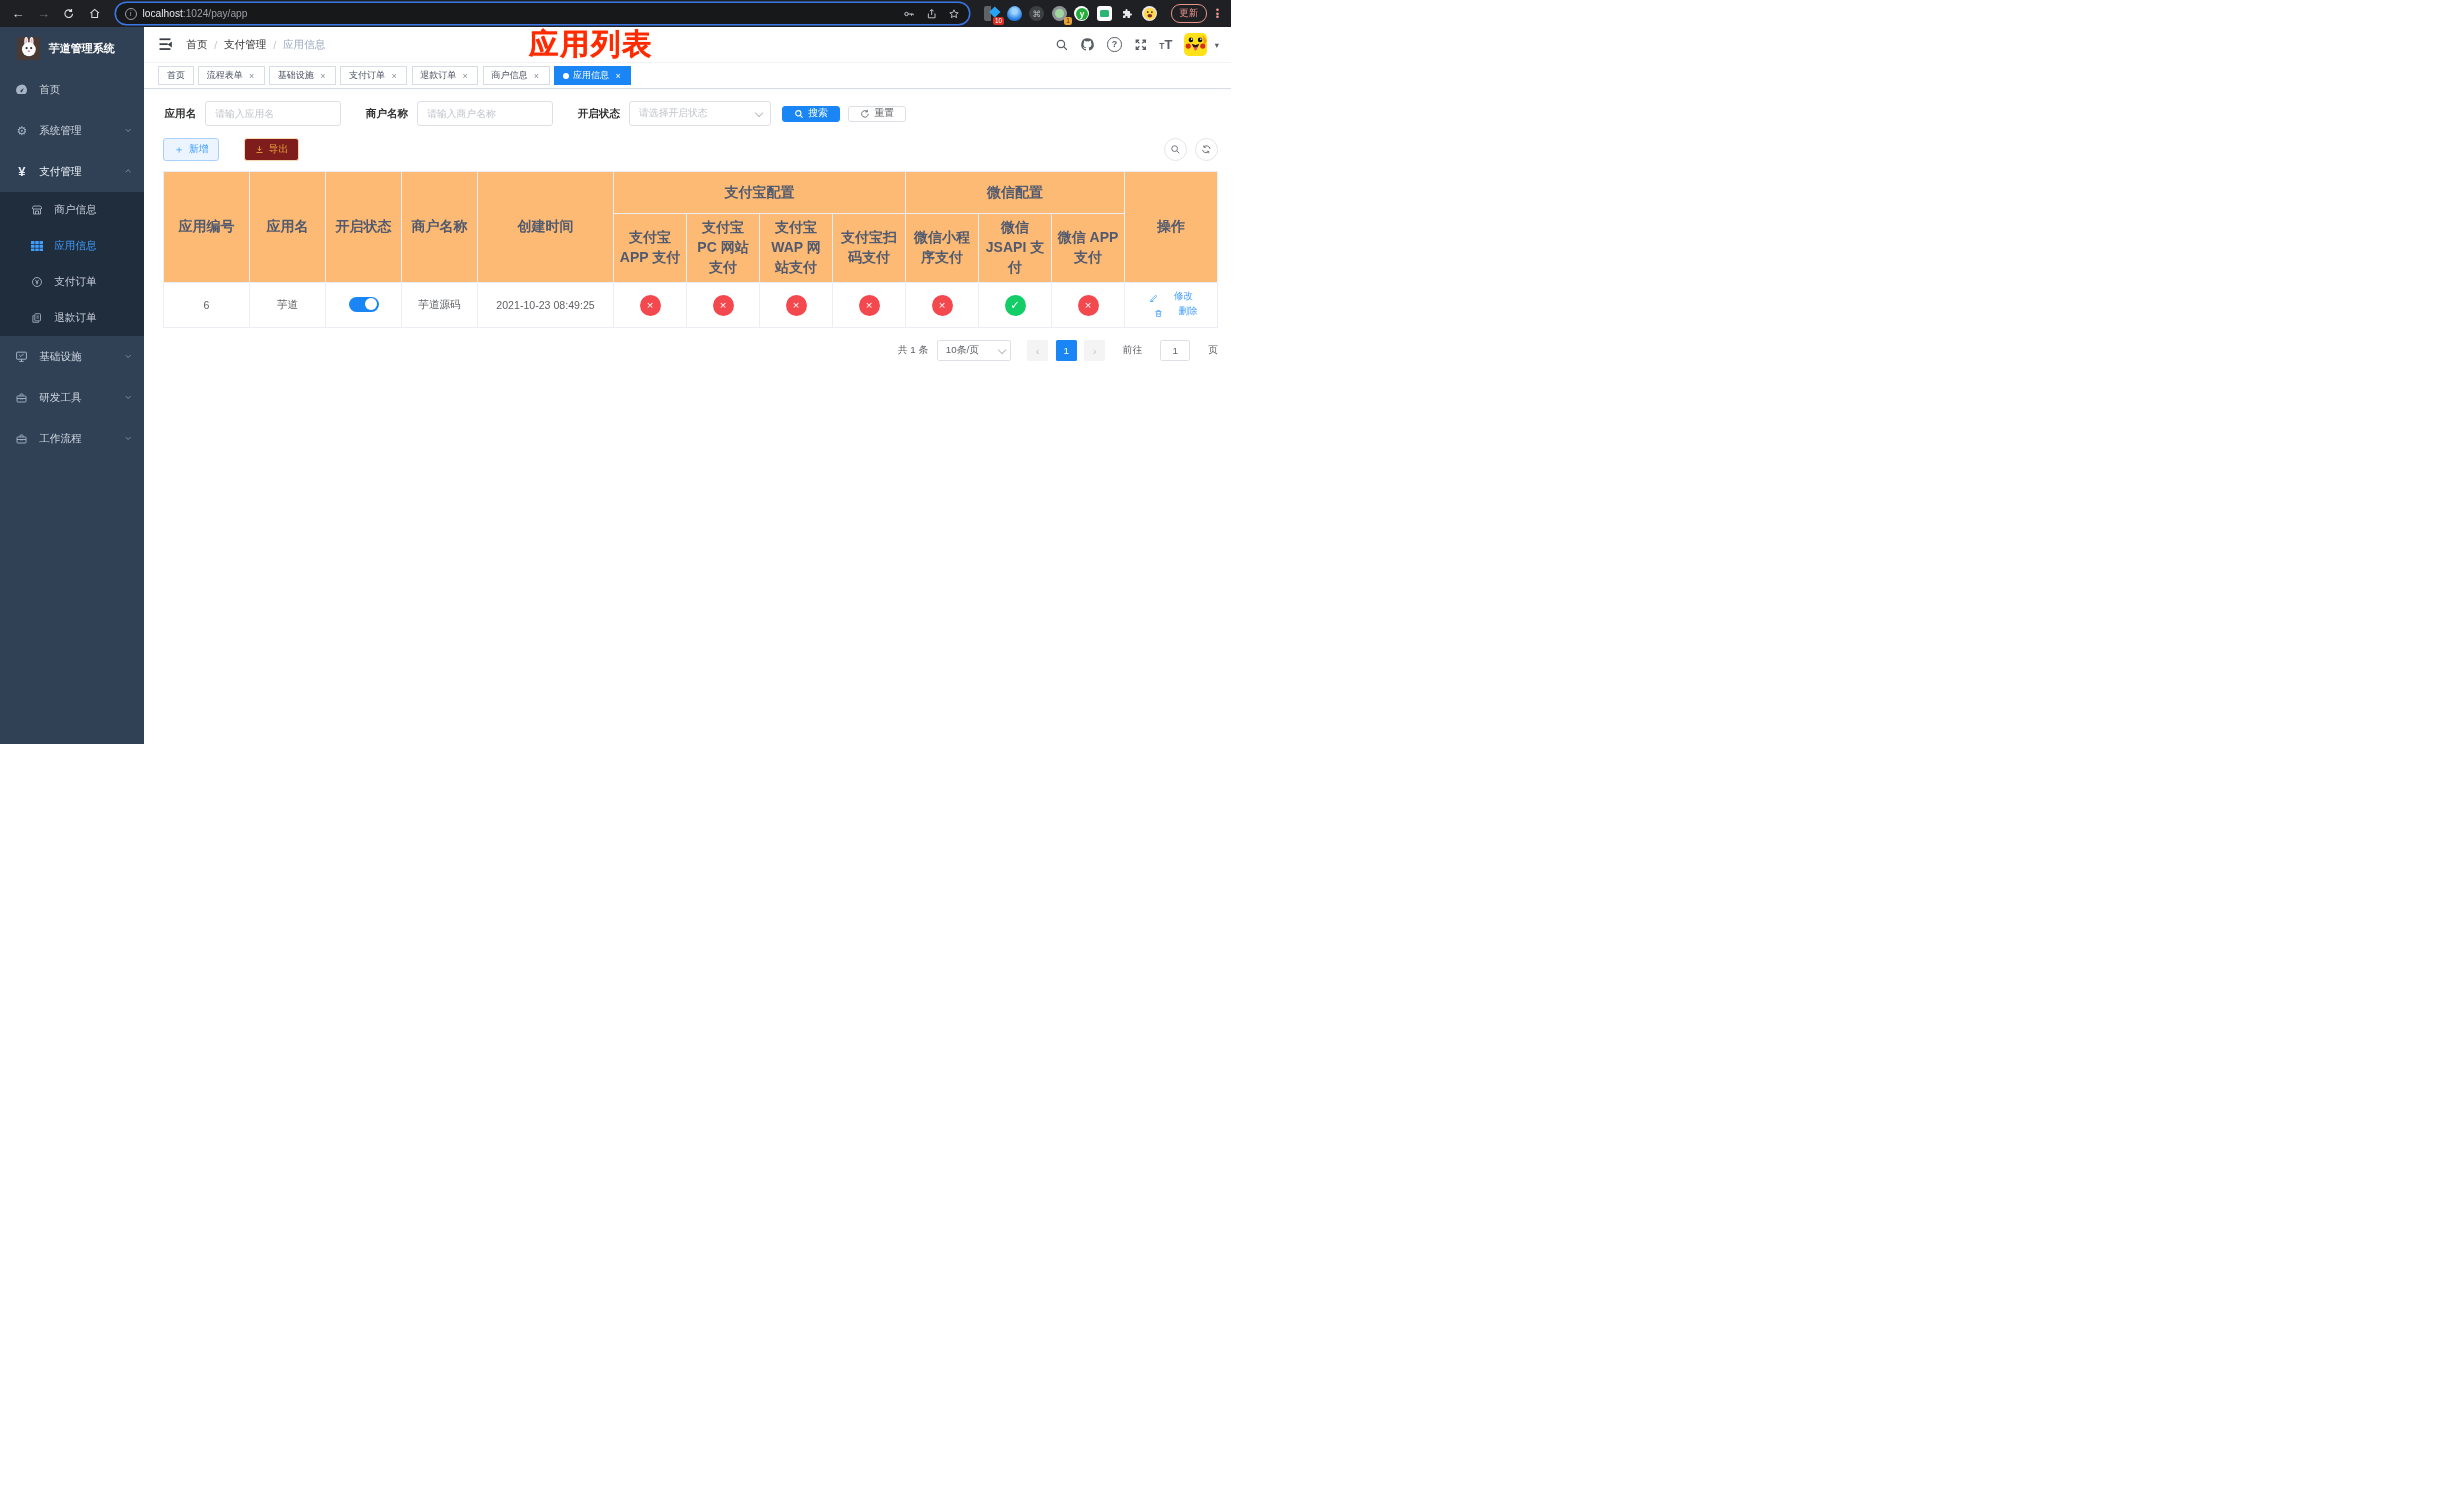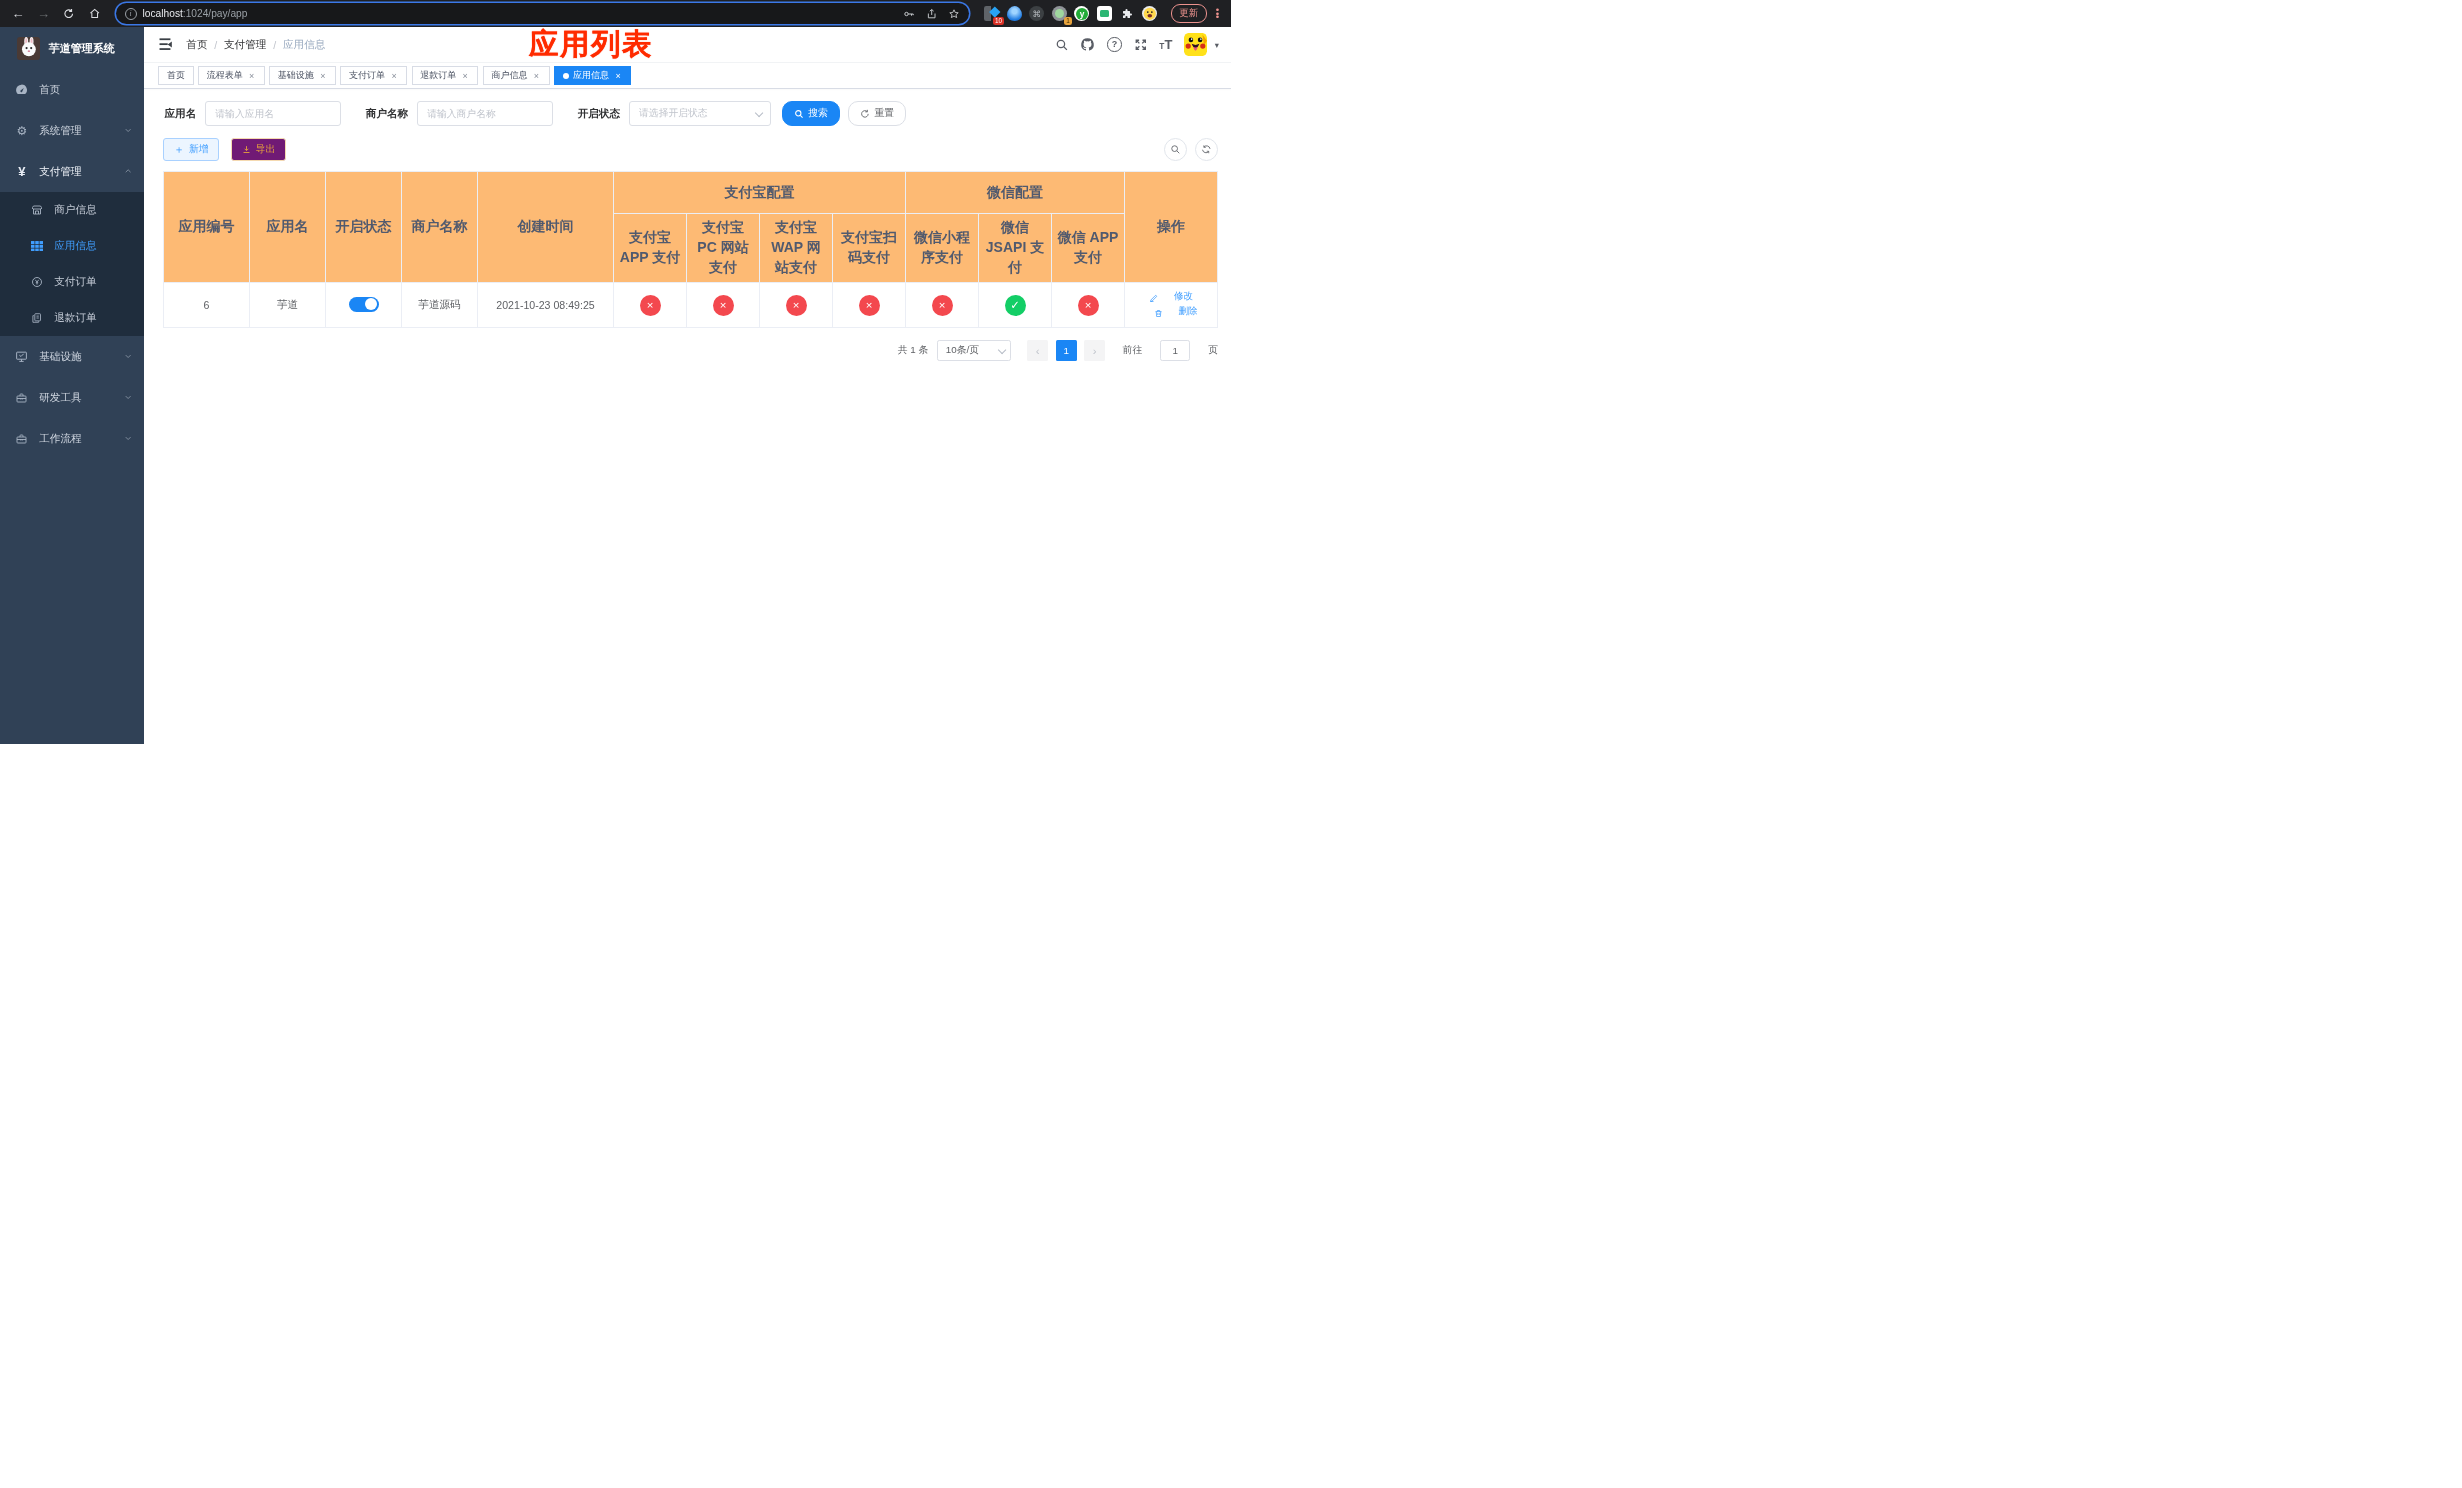--- a/index.html
+++ b/index.html
@@ -85,29 +85,29 @@
   .filter-row { display:flex; align-items:center; margin-top:1.5px; }
   .flabel { font-size:10.6px; font-weight:700; color:#303133; margin:0 9px 0 1.5px; white-space:nowrap; }
   .finput { width:136px; height:25px; border:0.8px solid #dcdfe6; border-radius:3px; padding:0 9px;
             font-size:9.8px; color:#606266; outline:none; font-family:inherit;}
   .finput::placeholder { color:#c0c4cc; }
   .fgroup { display:flex; align-items:center; margin-right:23px; }
   .fselect { width:142px; height:25px; border:0.8px solid #dcdfe6; border-radius:3px; padding:0 9px;
              display:flex; align-items:center; justify-content:space-between; color:#c0c4cc; font-size:9.8px; cursor:pointer;}
   .chev-down { width:6px; height:6px; border-right:1.1px solid #b6bcc6; border-bottom:1.1px solid #b6bcc6;
                transform:rotate(45deg) translateY(-1.5px); }
-  .btn { height:25px; border-radius:10px; font-size:9.8px; display:inline-flex; align-items:center;
+  .btn { height:16px; border-radius:3px; font-size:9.8px; display:inline-flex; align-items:center;
          justify-content:center; gap:4.5px; padding:0 11.4px; cursor:pointer; border:0.8px solid transparent; white-space:nowrap;}
   .btn-search { background:#1a86f5; border-color:#1a86f5; color:#fff; margin-left:1.5px; }
   .btn-reset { background:#fff; border-color:#dcdfe6; color:#606266; margin-left:7.6px;text-align:right; }
 
   .toolbar-row { display:flex; align-items:center; margin-top:12px; }
   .btn-sm { height:23px; padding:0 9.8px; font-size:9.8px; border-radius:3px; display:inline-flex; align-items:center; gap:4.5px; cursor:pointer;}
   .btn-add { background:#ecf5ff; border:0.8px solid #a9d1ff; color:#409eff; }
-  .btn-export { background:#701a75; border:0.8px solid #f5dab1; color:#e6a23c; margin-left:12px; }
+  .btn-export { background:#7f1d1d; border:0.8px solid #f5dab1; color:#e6a23c; margin-left:25px; }
   .tool-circles { margin-left:auto; display:flex; gap:8.3px; }
   .circle-btn { width:23px; height:23px; border-radius:50%; border:0.8px solid #e2e6ec; background:#fff;
                 color:#5f6368; display:flex; align-items:center; justify-content:center; cursor:pointer;}
 
   
   table { border-collapse:collapse; width:100%; margin-top:9.8px; table-layout:fixed; }
   th, td { border:0.8px solid #ebeef5; text-align:center; }
   thead th { background:#fdba74; color:#515a6e; font-size:14px; font-weight:600; line-height:19.7px; padding:4.5px 4.5px; }
   thead tr.group-row th { height:42px; }
   thead tr.sub-row th { height:39px; }

